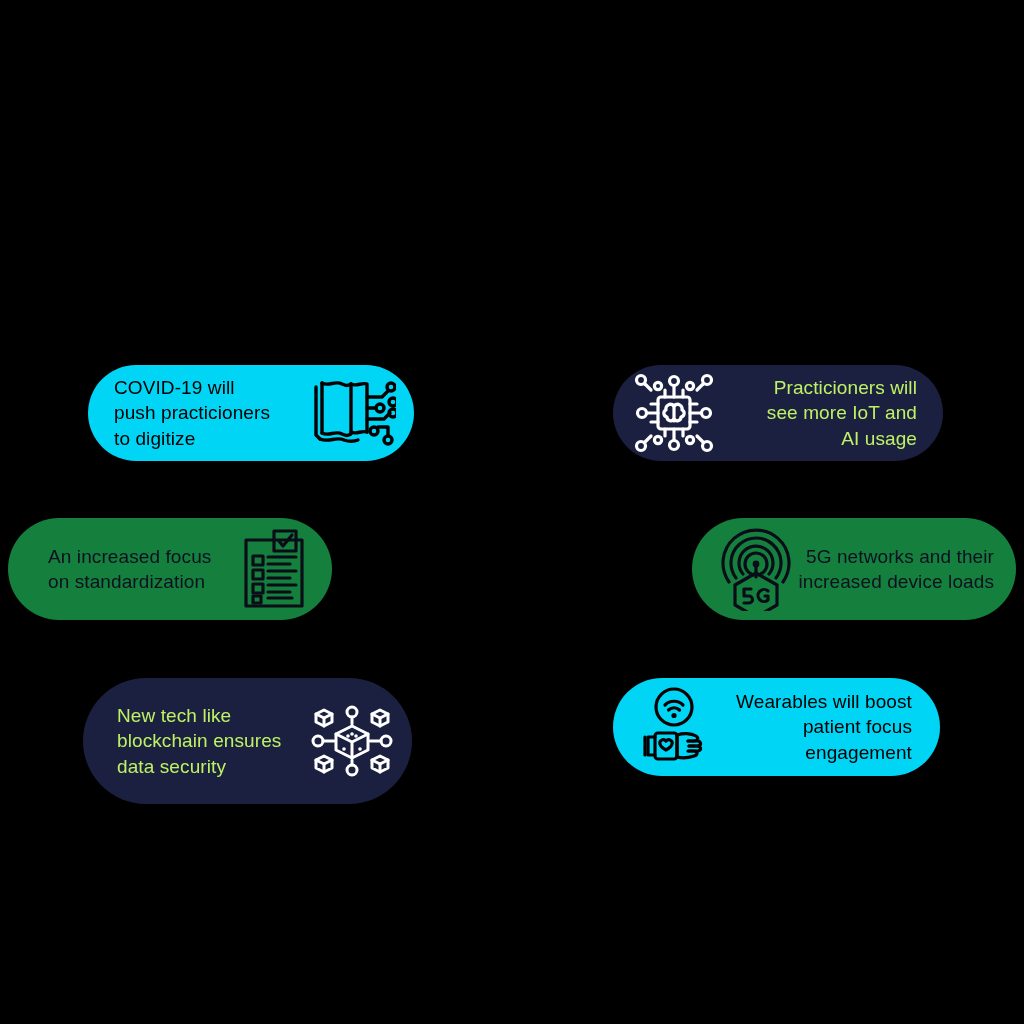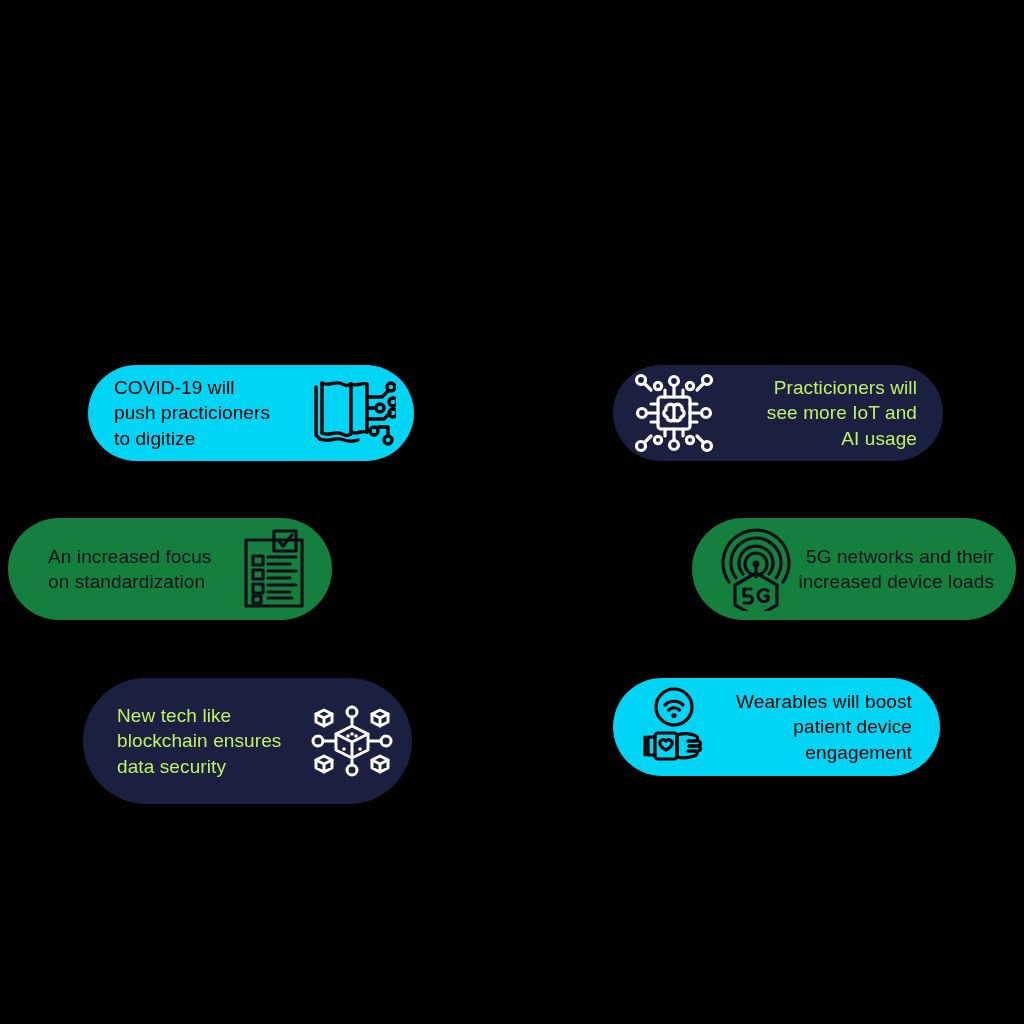--- a/index.html
+++ b/index.html
@@ -270,15 +270,15 @@
       <path d="M10 50 V68"></path>
 
       <path d="M42 48 c6 -2 14 -2 19 1 c3 2 2 5 -2 5 h-6"></path>
       <path d="M53 54 h9 c4 0 5 4 1 5 h-9"></path>
       <path d="M54 59 h8 c4 0 5 4 1 5 h-9"></path>
       <path d="M53 64 h6 c4 0 4 4 0 5 c-6 2 -13 2 -17 1"></path>
       <path d="M42 70 V48"></path>
     </svg>
   </div>
   <div class="card-text">Wearables will boost
-patient device
+patient focus
 engagement</div>
 </div>
 
 </body></html>

